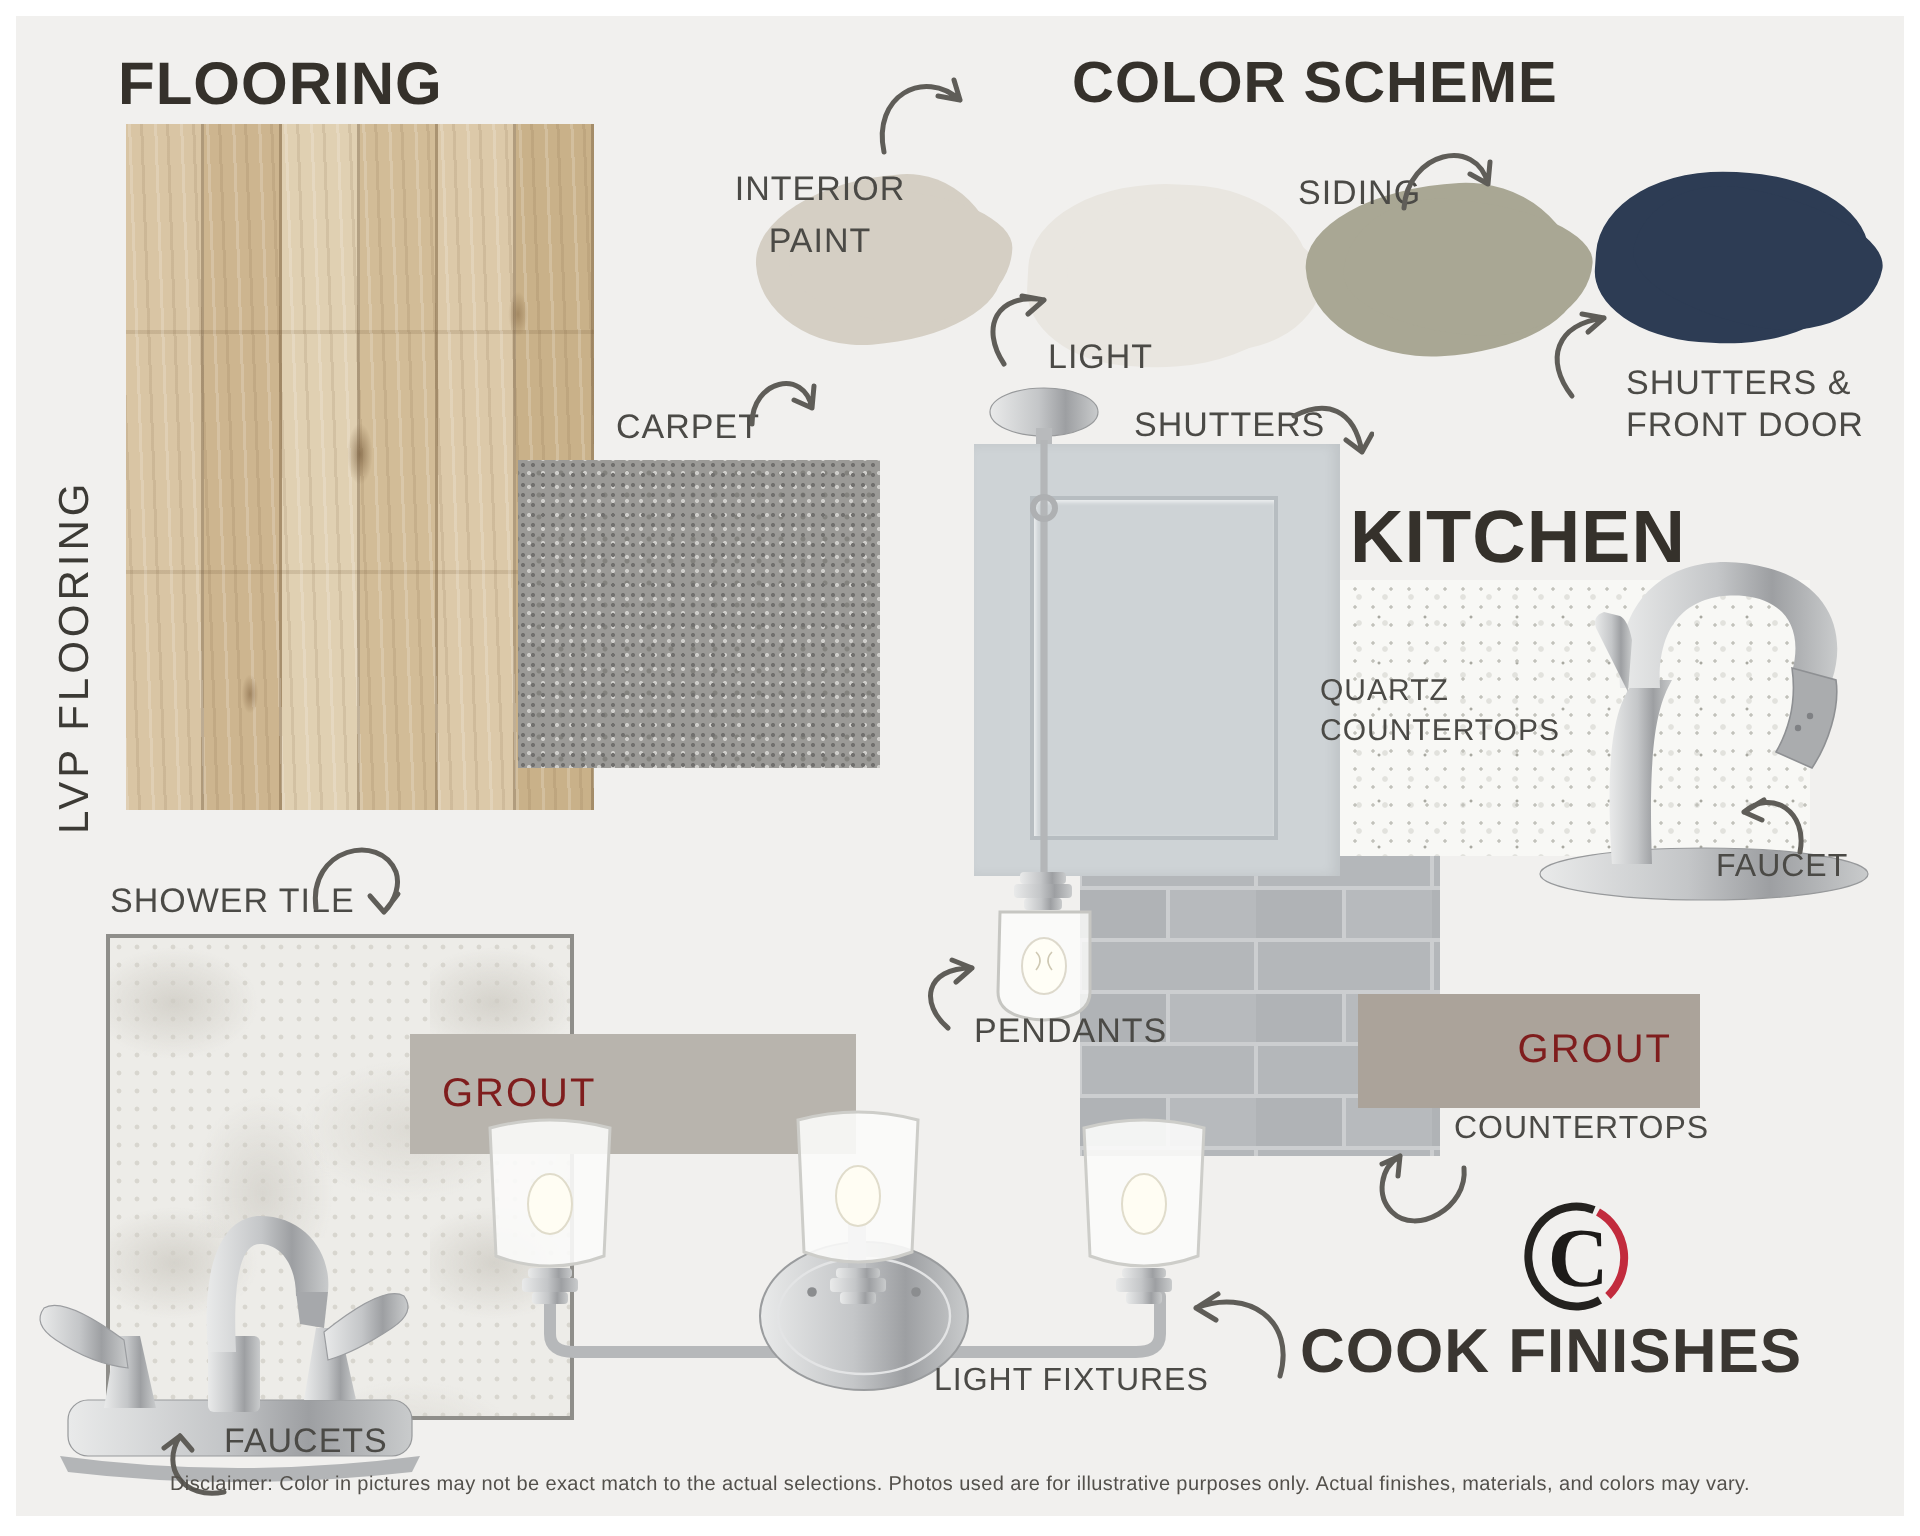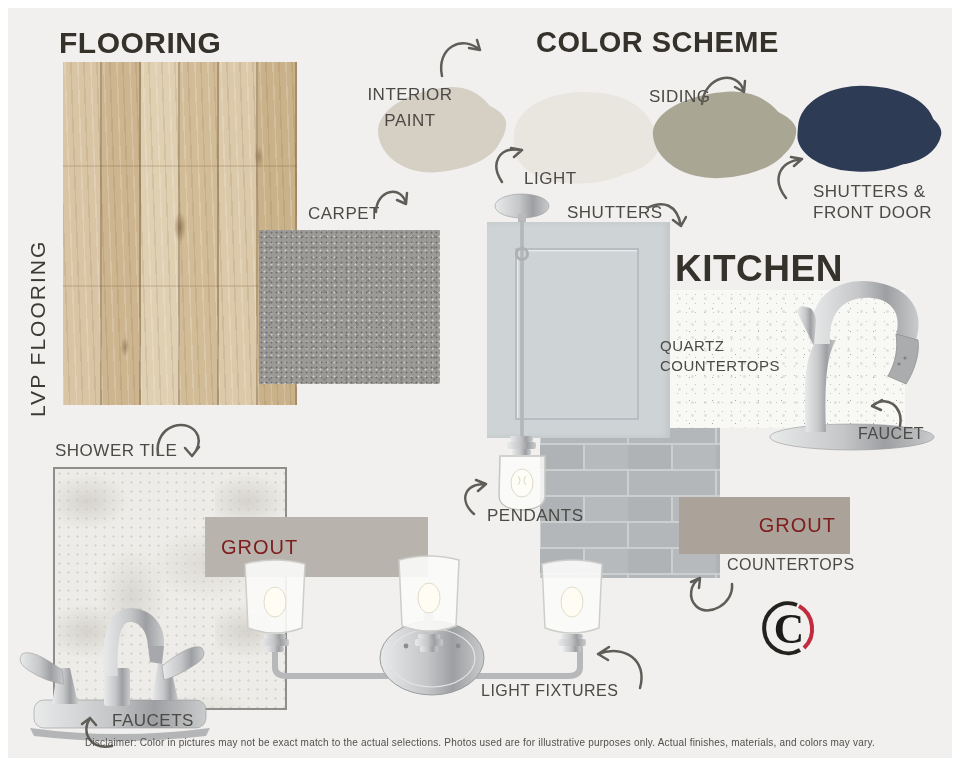--- a/index.html
+++ b/index.html
@@ -79,21 +79,21 @@
   #showertile{position:absolute;left:45px;top:459px;width:234px;height:243px;border:2px solid #8f8e8a;box-sizing:border-box;
     background-color:#edece8;
     background-image:
       radial-gradient(ellipse 60px 40px at 20% 25%, rgba(205,202,194,.75), rgba(205,202,194,0) 70%),
       radial-gradient(ellipse 80px 50px at 75% 60%, rgba(210,207,199,.6), rgba(210,207,199,0) 70%),
       radial-gradient(ellipse 50px 70px at 45% 85%, rgba(200,197,189,.55), rgba(200,197,189,0) 70%),
       radial-gradient(circle,#d8d6cf 1px,rgba(0,0,0,0) 1.4px);
     background-size:160px 130px,200px 160px,170px 150px,9px 9px;}
   #l-showertile{left:47px;top:432px;}
   #l-faucets{left:104px;top:702px;}
-  #l-lightfixtures{left:459px;top:673px;font-size:16px;margin-left:14px;}
+  #l-lightfixtures{left:459px;top:673px;font-size:16px;}
 
   
   #pendant{position:absolute;left:486px;top:184px;}
   #kfaucet{position:absolute;left:754px;top:244px;}
   #bfaucet{position:absolute;left:2px;top:542px;}
   #vanity{position:absolute;left:220px;top:542px;}
   #logo{position:absolute;left:753px;top:593px;}
 
   #disclaimer{position:absolute;left:0;right:0;top:729px;text-align:center;font-size:10px;color:#53504b;letter-spacing:0.2px;}
 </style>
@@ -209,20 +209,21 @@
 
   <svg id="logo" width="56" height="58" viewBox="0 0 56 58">
     <path d="M38,5 A25,26 0 0 1 43,47" fill="none" stroke="#c22b3d" stroke-width="4"></path>
     <path d="M36,4 A24,25 0 1 0 39,49" fill="none" stroke="#24221f" stroke-width="4"></path>
     <text x="28" y="42" font-family="Liberation Serif, serif" font-size="42" font-weight="bold" fill="#1d1b19" text-anchor="middle">C</text>
   </svg>
 
   <div id="t-flooring" class="heading">FLOORING</div>
   <div id="t-colorscheme" class="heading">COLOR SCHEME</div>
   <div id="t-kitchen" class="heading">KITCHEN</div>
+  <div id="t-brand" class="heading">COOK FINISHES</div>
 
   <div id="lvp-label">LVP FLOORING</div>
   <div id="l-interior" class="label">
     <span>INTERIOR</span><br>
     <span>PAINT</span>
   </div>
   <div id="l-trim" class="label">LIGHT</div>
   <div id="l-siding" class="label">SIDING</div>
   <div id="l-shutters" class="label">
     <span>SHUTTERS &amp;</span><br>

